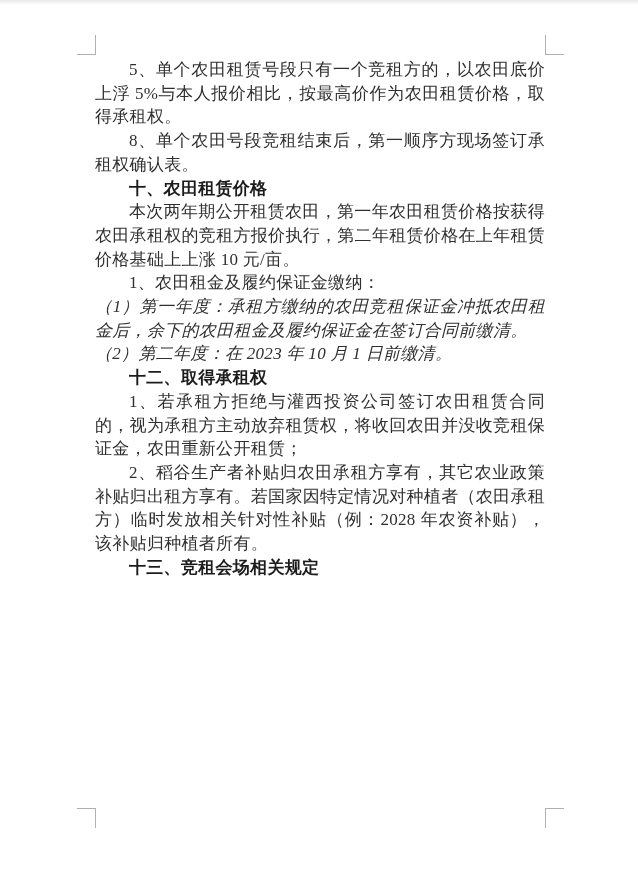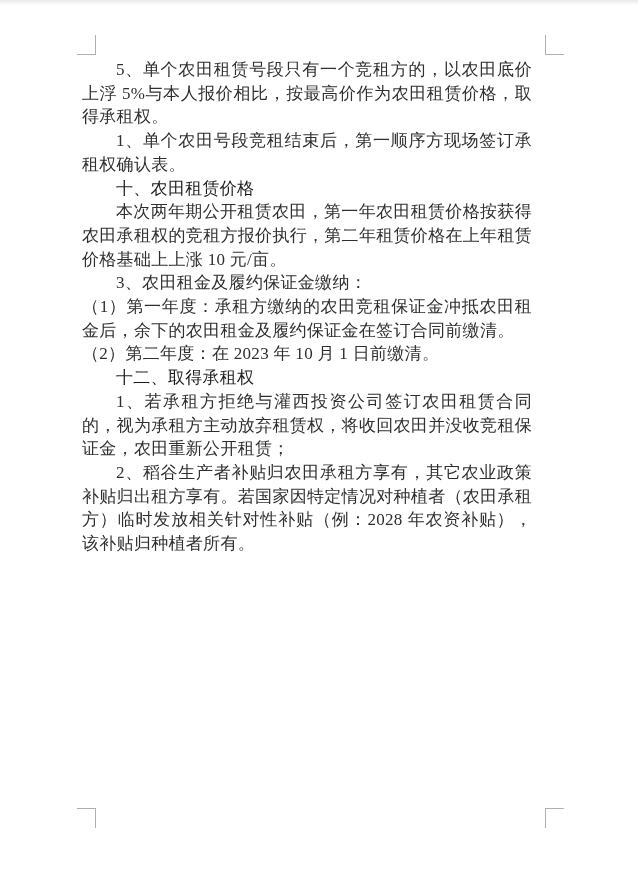--- a/index.html
+++ b/index.html
@@ -15,43 +15,44 @@
     font-family: "Liberation Serif", "DejaVu Serif", serif;
   }
   .page-top-edge {
     position: absolute;
     left: 0; top: 0;
     width: 638px; height: 5px;
     background: linear-gradient(#e9e9e9, #ffffff);
   }
   .doc-text {
     position: absolute;
-    left: 82px;
+    left: 95px;
     top: 58px;
     width: 450px;
     color: #2f2f2f;
     font-size: 17px;
     line-height: 23.7px;
     letter-spacing: 0.3px;
     text-align: justify;
     text-justify: inter-ideograph;
   }
   .para {
     margin: 0;
     text-indent: 2em;
   }
   .para.no-indent {
     text-indent: 0;
+    font-style: italic;
   }
   .para.heading {
     font-weight: bold;
     color: #1c1c1c;
   }
   .bold {
-    font-weight: normal;
+    font-weight: bold;
     color: #1c1c1c;
   }
   .boundary-mark {
     position: absolute;
     width: 19px;
     height: 20px;
     box-sizing: border-box;
   }
   .mark-tl { left: 77px;  top: 35px;  border-right: 1px solid #b0b0b0; border-bottom: 1px solid #b0b0b0; }
   .mark-tr { left: 545px; top: 35px;  border-left: 1px solid #b0b0b0;  border-bottom: 1px solid #b0b0b0; }
@@ -63,22 +64,23 @@
 
 <div class="page-top-edge"></div>
 
 <div class="boundary-mark mark-tl"></div>
 <div class="boundary-mark mark-tr"></div>
 <div class="boundary-mark mark-bl"></div>
 <div class="boundary-mark mark-br"></div>
 
 <div class="doc-text">
     <div class="para"><span>5、单个农田租赁号段只有一个竞租方的，以农田底价上浮 5%与本人报价相比，按最高价作为农田租赁价格，取得承租权。</span></div>
-    <div class="para"><span>1、单个农田号段竞租结束后，第一顺序方现场签订承租权确认表。</span></div>
+    <div class="para"><span>8、单个农田号段竞租结束后，第一顺序方现场签订承租权确认表。</span></div>
     <div class="para heading"><span class="bold">十、农田租赁价格</span></div>
     <div class="para"><span>本次两年期公开租赁农田，第一年农田租赁价格按获得农田承租权的竞租方报价执行，第二年租赁价格在上年租赁价格基础上上涨 10 元/亩。</span></div>
-    <div class="para"><span>3、农田租金及履约保证金缴纳：</span></div>
+    <div class="para"><span>1、农田租金及履约保证金缴纳：</span></div>
     <div class="para no-indent"><span>（1）第一年度：承租方缴纳的农田竞租保证金冲抵农田租金后，余下的农田租金及履约保证金在签订合同前缴清。</span></div>
     <div class="para no-indent"><span>（2）第二年度：在 2023 年 10 月 1 日前缴清。</span></div>
     <div class="para heading"><span class="bold">十二、取得承租权</span></div>
     <div class="para"><span>1、若承租方拒绝与灌西投资公司签订农田租赁合同的，视为承租方主动放弃租赁权，将收回农田并没收竞租保证金，农田重新公开租赁；</span></div>
     <div class="para"><span>2、稻谷生产者补贴归农田承租方享有，其它农业政策补贴归出租方享有。若国家因特定情况对种植者（农田承租方）临时发放相关针对性补贴（例：2028 年农资补贴），该补贴归种植者所有。</span></div>
+    <div class="para heading"><span class="bold">十三、竞租会场相关规定</span></div>
   </div>
 
 </body></html>

